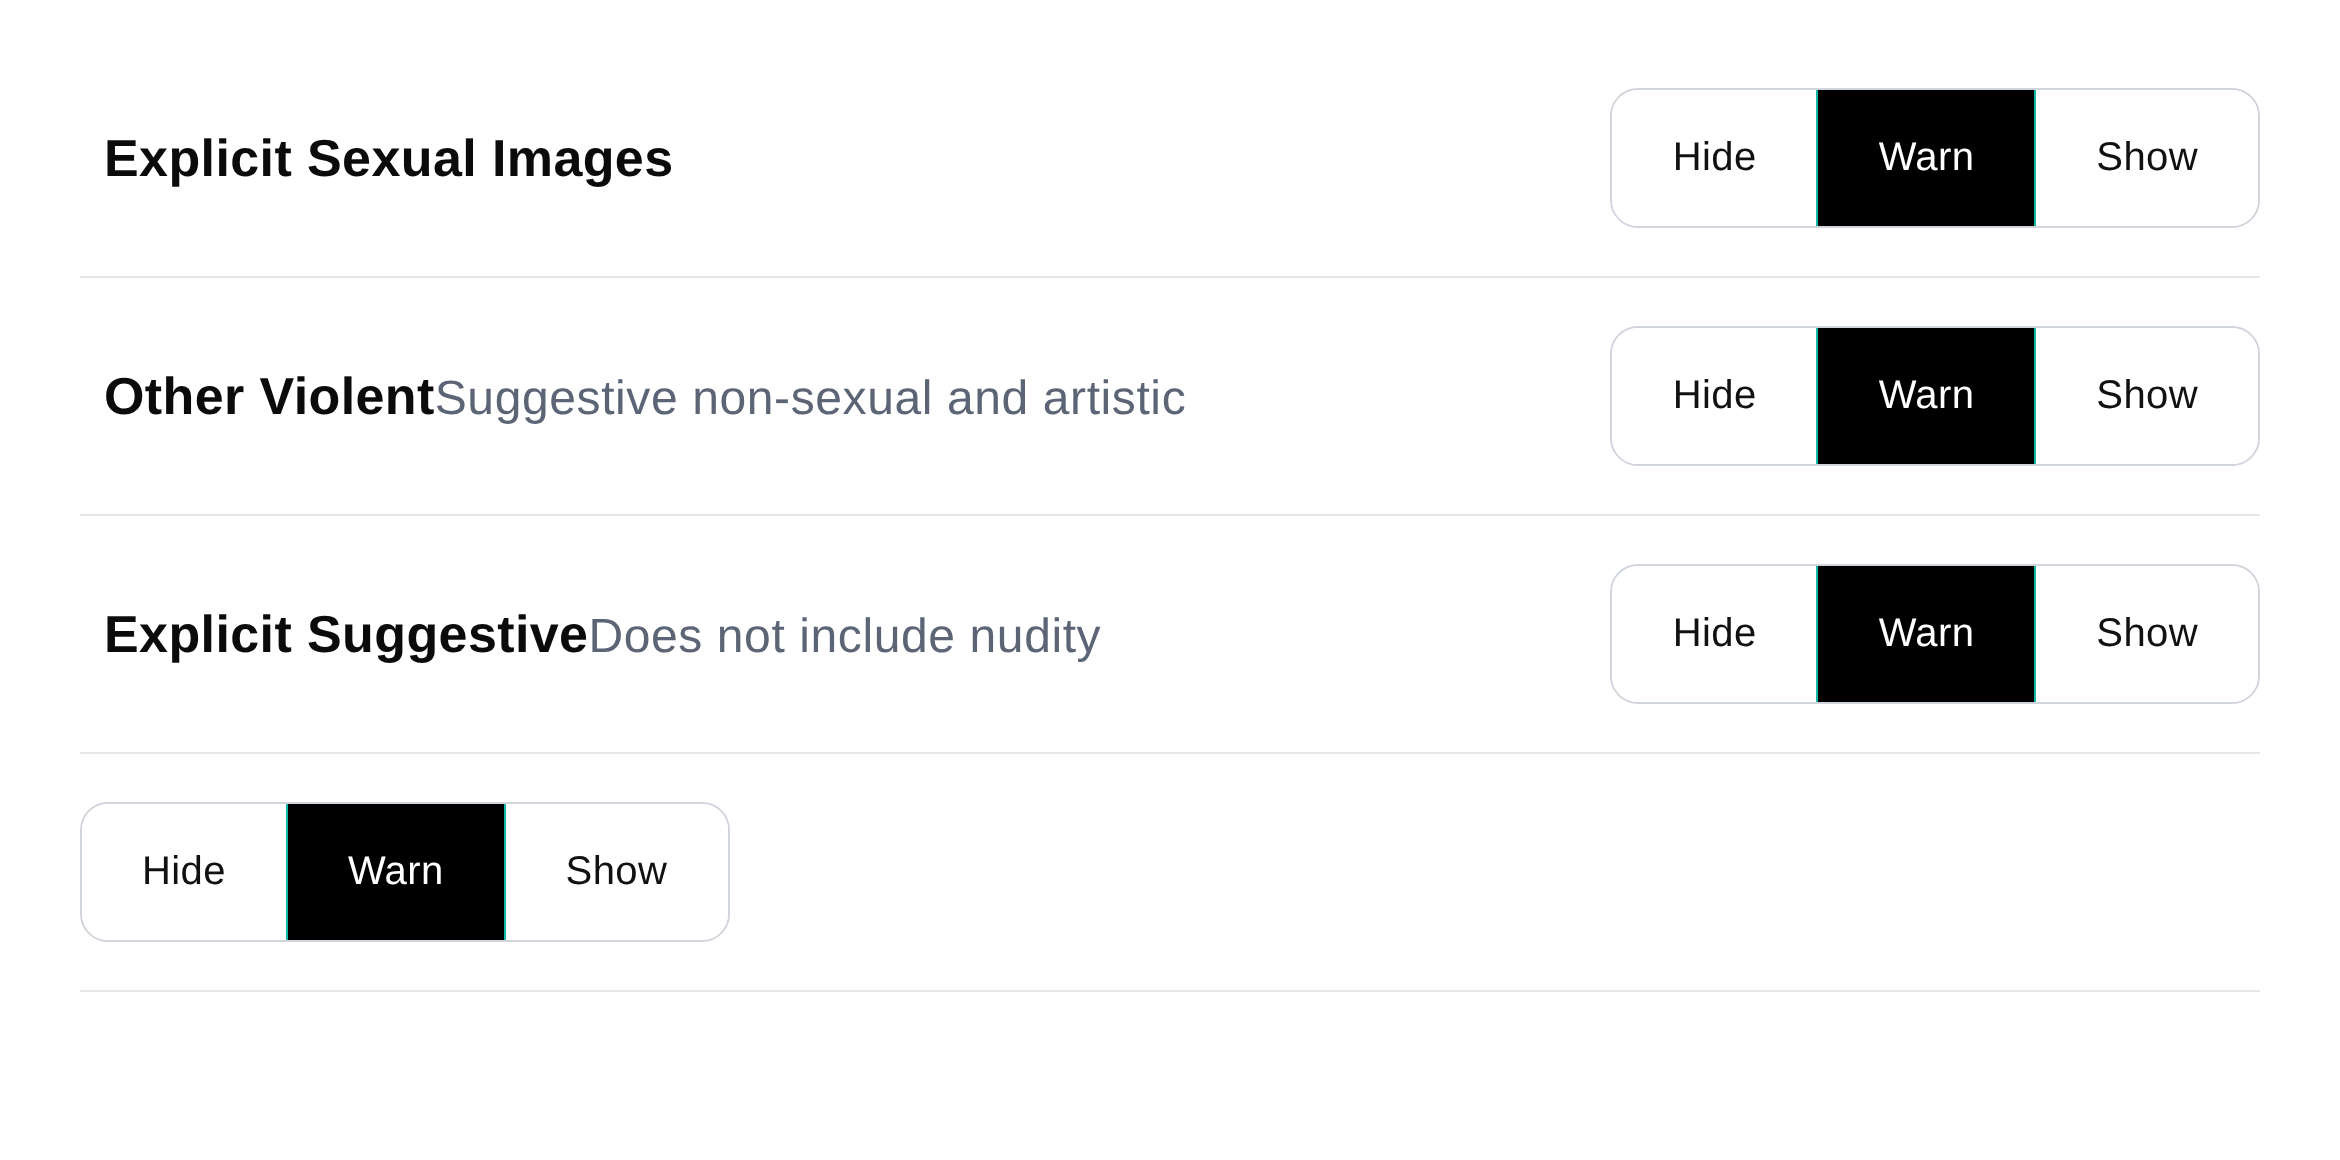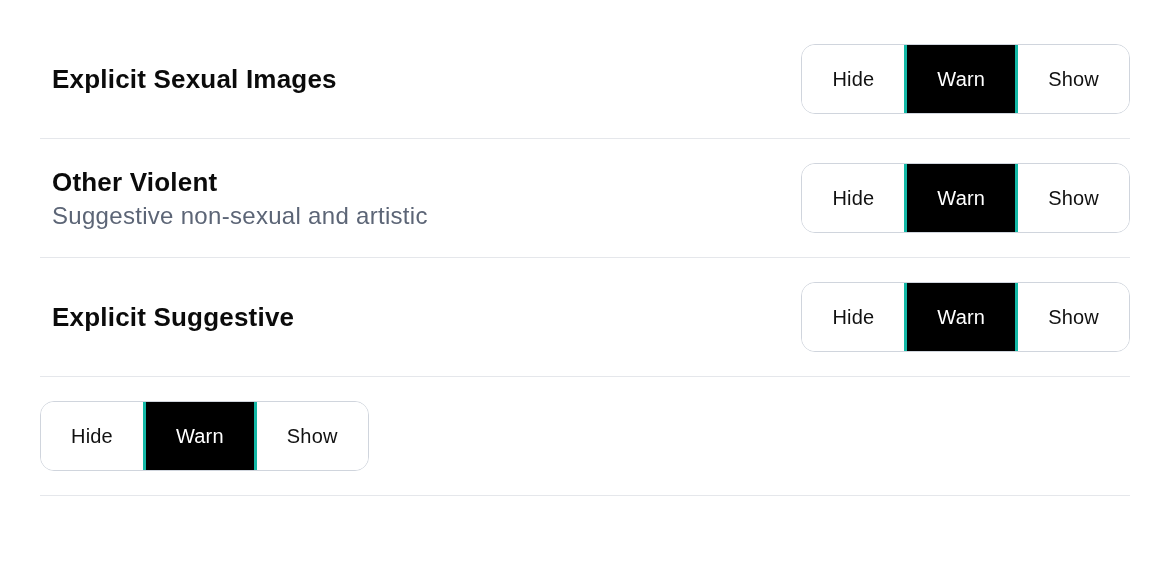--- a/index.html
+++ b/index.html
@@ -16,22 +16,23 @@
     }
     .setting-row {
       display: flex;
       align-items: center;
       justify-content: space-between;
       padding: 24px 0;
       border-bottom: 1px solid #e5e7eb;
     }
     .setting-text {
       display: flex;
-      flex-direction: column;
+      flex-direction: row;
       padding-left: 12px;
+      align-items: center;
     }
     .setting-title {
       font-size: 26px;
       font-weight: 600;
       color: #0b0b0b;
       letter-spacing: 0.2px;
     }
     .setting-desc {
       font-size: 24px;
       color: #5c6576;
@@ -51,21 +52,21 @@
       border: none;
       font-size: 20px;
       font-weight: 400;
       color: #111;
       padding: 0 30px;
       cursor: pointer;
       font-family: inherit;
       letter-spacing: 0.2px;
     }
     .segmented button + button {
-      border-left: 3px solid #14b8a6;
+      border-left: 1px solid #14b8a6;
     }
     .segmented button.active {
       background: #000;
       color: #fff;
       font-weight: 500;
     }
   </style>
 </head>
 <body>
 
@@ -88,20 +89,21 @@
   <div class="segmented">
     <button>Hide</button>
     <button class="active">Warn</button>
     <button>Show</button>
   </div>
 </div>
 
 <div class="setting-row">
   <div class="setting-text">
     <span class="setting-title">Explicit Suggestive</span>
+    <span class="setting-desc">Does not include nudity</span>
   </div>
   <div class="segmented">
     <button>Hide</button>
     <button class="active">Warn</button>
     <button>Show</button>
   </div>
 </div>
 
 <div class="setting-row">
   <div class="segmented">

